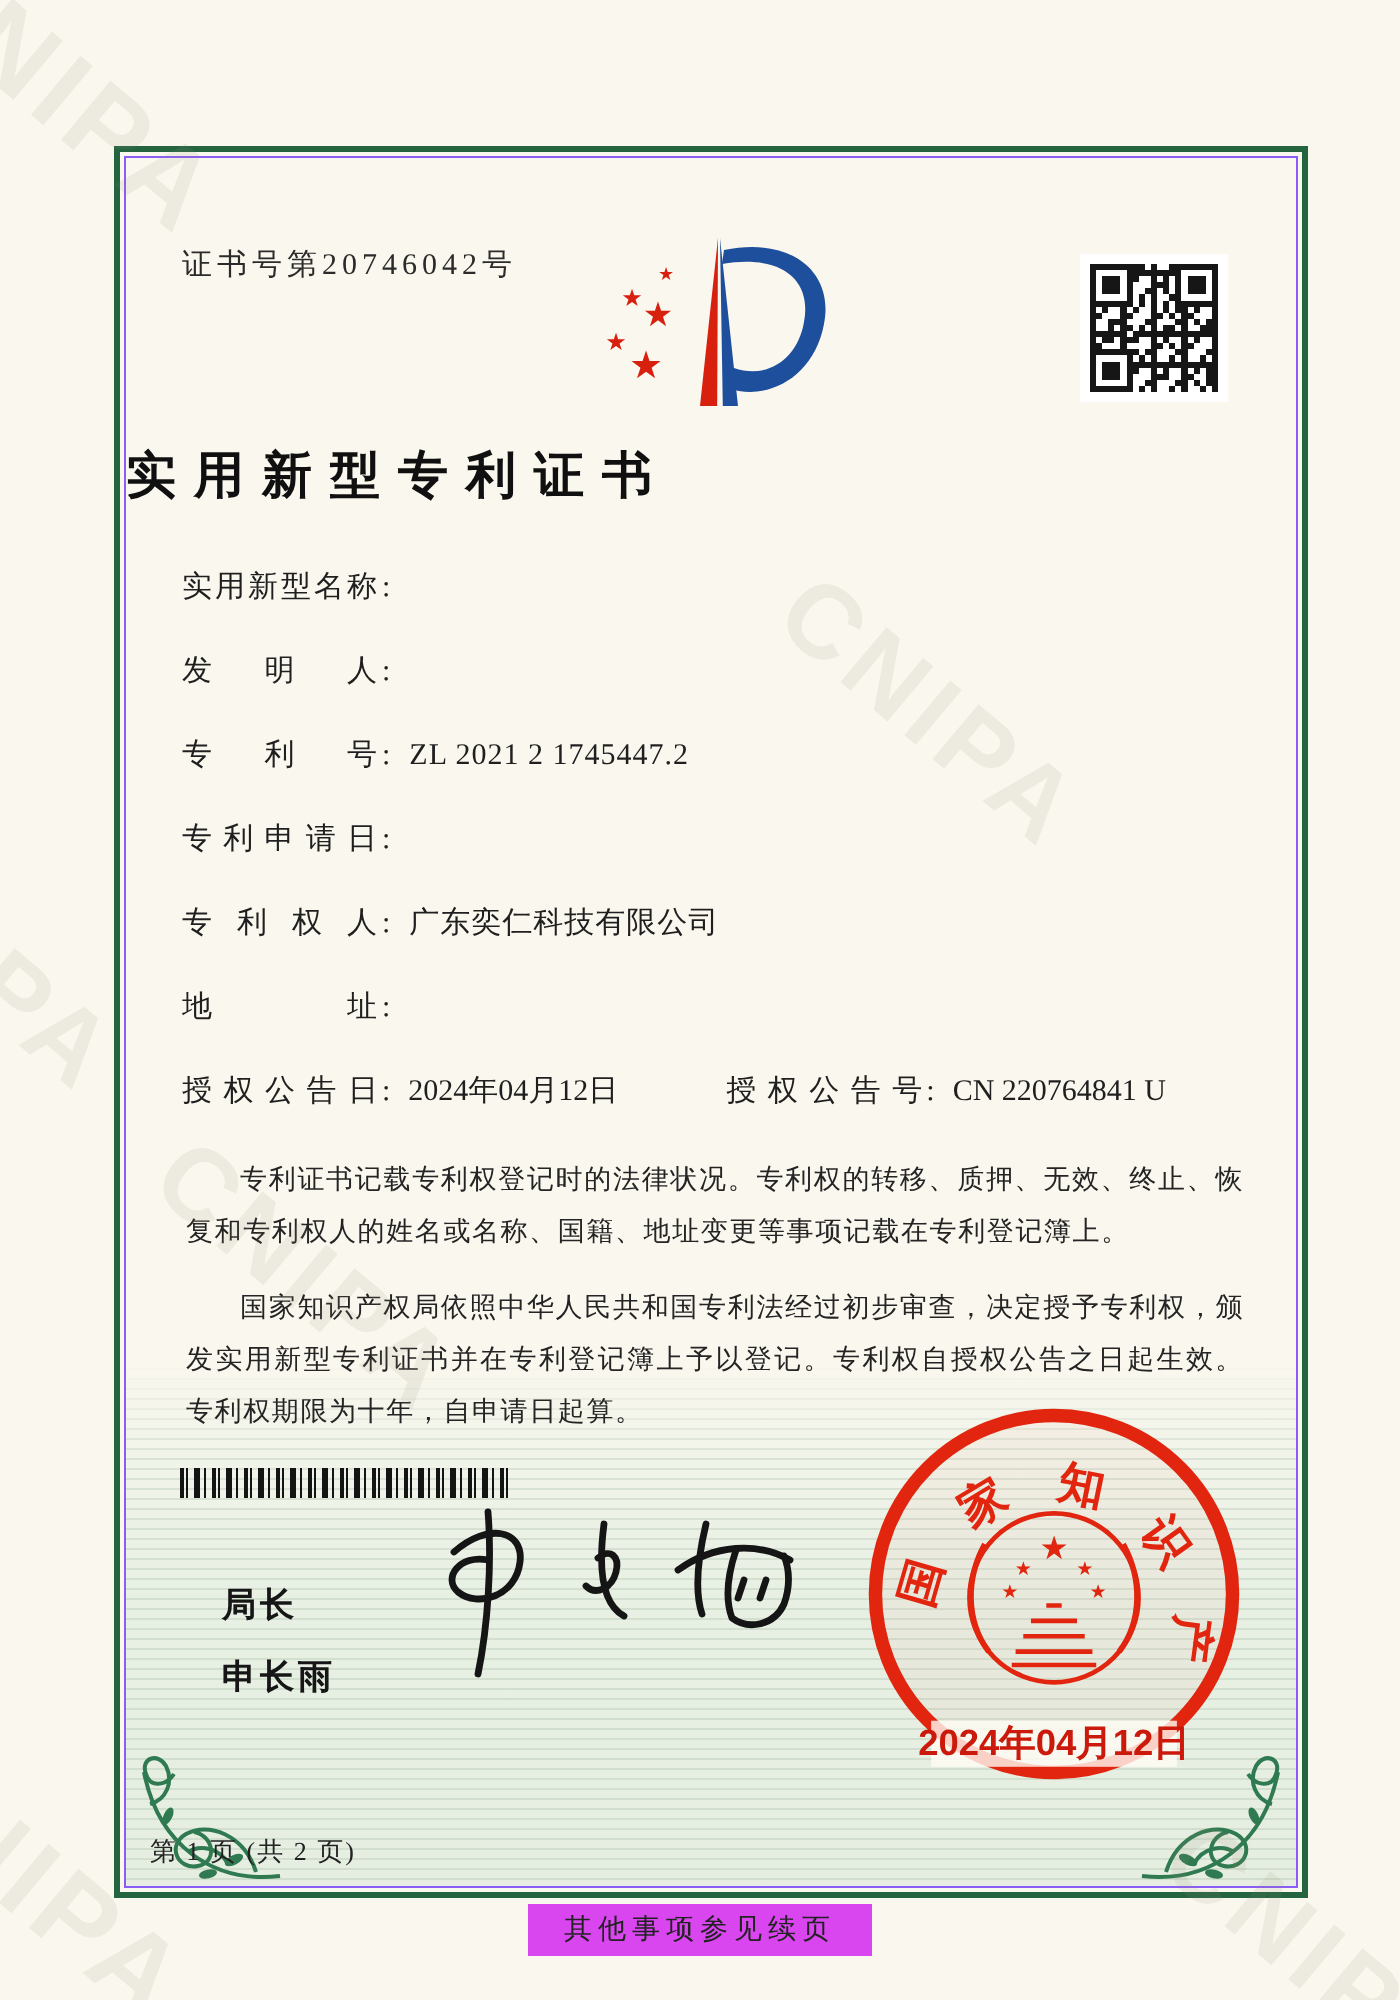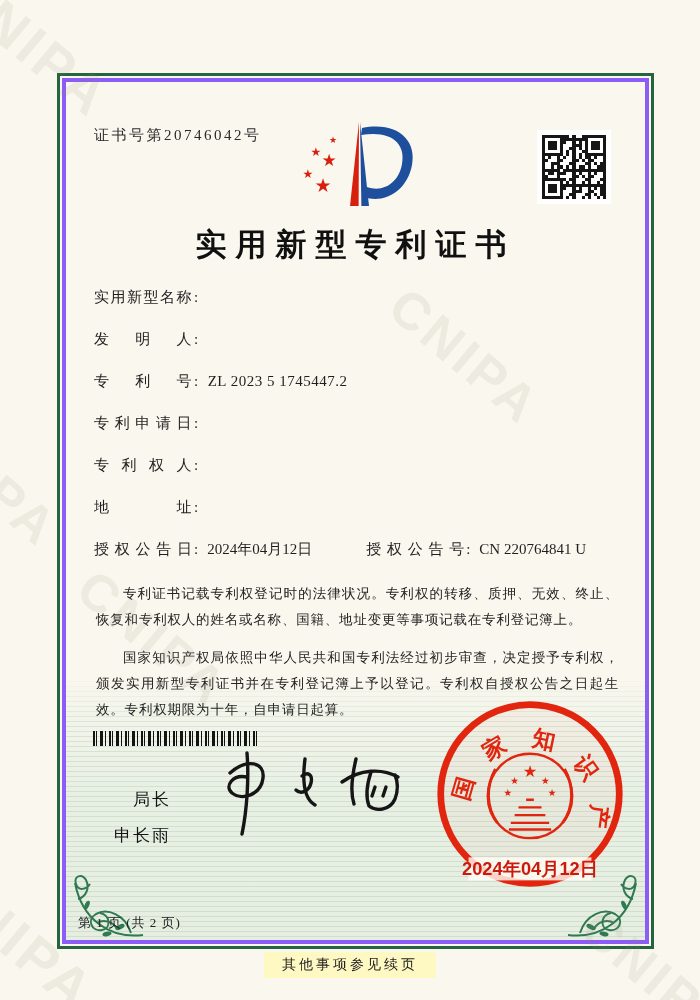--- a/index.html
+++ b/index.html
@@ -12,31 +12,31 @@
       transform:rotate(40deg);transform-origin:left top;white-space:nowrap;pointer-events:none;}
   .wm1{left:-22px;top:-42px;font-size:56px;}
   .wm2{left:416px;top:276px;}
   .wm3{left:-66px;top:398px;}
   .wm4{left:104px;top:558px;}
   .wm5{left:-38px;top:852px;font-size:56px;}
   .wm6{left:608px;top:898px;}
 
   
   .frame{position:absolute;left:57px;top:73px;width:591px;height:870px;border:3px solid #24643f;z-index:1;}
-  .frame-inner{position:absolute;inset:2px;border:4px solid #8b5cf6;}
+  .frame-inner{position:absolute;inset:2px;border:1px solid #8b5cf6;}
 
   .cert-no{position:absolute;top:44px;left:28px;font-size:15px;letter-spacing:2.5px;color:#2b2b2b;}
 
   .logo{position:absolute;top:34px;left:50%;margin-left:-60px;width:130px;height:102px;}
 
   .qr{position:absolute;top:48px;right:34px;width:64px;height:64px;background:#ffffff;padding:5px;}
   .qr svg{display:block;width:64px;height:64px;}
 
-  .title{position:absolute;top:142px;left:0;width:100%;text-align:center;
-         font-size:31px;font-weight:bold;letter-spacing:9px;color:#101010;}
+  .title{position:absolute;top:142px;left:0;width:100%;text-align:left;
+         font-size:25px;font-weight:bold;letter-spacing:9px;color:#101010;}
 
   .fields{position:absolute;top:204px;left:28px;right:24px;}
   .field-row{display:flex;align-items:flex-start;margin-bottom:19px;font-size:15px;color:#1f1f1f;letter-spacing:0.5px;line-height:23px;}
   .jlabel{width:98px;flex:none;display:inline-flex;justify-content:space-between;}
   .colon{margin:0 9px 0 2px;flex:none;}
   .fvalue{flex:1;}
   .grant-row{display:flex;margin-top:2px;font-size:15px;color:#1f1f1f;line-height:23px;}
   .grant-group{display:flex;}
   .grant-group.second{margin-left:54px;}
 
@@ -48,31 +48,31 @@
   
   .band{position:absolute;left:0;right:0;bottom:0;height:264px;
         background:linear-gradient(180deg,rgba(250,247,238,0) 0%,rgba(235,242,231,0.55) 16%,rgba(231,239,227,0.95) 45%,#e6eee2 100%);}
   .band::before{content:"";position:absolute;inset:0;
         background:repeating-linear-gradient(180deg,rgba(128,162,132,0.20) 0 1px,rgba(255,255,255,0) 1px 5px);
         -webkit-mask-image:linear-gradient(180deg,transparent 0,black 50px);
         mask-image:linear-gradient(180deg,transparent 0,black 50px);}
   .barcode{position:absolute;left:27px;top:55px;width:166px;height:15px;
         background:repeating-linear-gradient(90deg,#141414 0 2px,transparent 2px 3px,#141414 3px 4px,transparent 4px 7px,#141414 7px 10px,transparent 10px 12px,#141414 12px 13px,transparent 13px 16px);}
   .duty{position:absolute;left:48px;top:112px;font-family:"Liberation Sans","DejaVu Sans",sans-serif;
-        font-size:17px;font-weight:400;color:#161616;letter-spacing:2px;text-align:right;}
+        font-size:17px;font-weight:700;color:#161616;letter-spacing:2px;}
   .duty div{margin-bottom:13px;}
   .sig{position:absolute;left:136px;top:70px;}
   .seal{position:absolute;left:368px;top:22px;}
   .page-no{position:absolute;bottom:8px;left:12px;width:100%;text-align:left;font-size:13px;color:#222;letter-spacing:1px;}
   .fl{position:absolute;bottom:-1px;width:84px;height:84px;}
   .fl-l{left:-1px;}
   .fl-r{right:-1px;transform:scaleX(-1);}
 
   .cont-note{position:absolute;top:952px;left:50%;transform:translateX(-50%);
-        background:#fef9c3;padding:4px 18px;font-family:Liberation Sans, sans-serif;
+        background:#d946ef;padding:4px 18px;font-family:Liberation Sans, sans-serif;
         font-size:14px;letter-spacing:3px;color:#222;z-index:2;}
 </style>
 </head>
 <body>
 
 <div class="page">
 
   <div class="frame">
     <div class="frame-inner">
 
@@ -382,40 +382,41 @@
             </span>
             <span class="colon">:</span>
         </div>
         <div class="field-row">
           <span class="jlabel">
               <span>专</span>
               <span>利</span>
               <span>号</span>
             </span>
             <span class="colon">:</span>
-          <span class="fvalue">ZL 2023 5 1745447.2</span>
+          <span class="fvalue">ZL 2021 2 1745447.2</span>
         </div>
         <div class="field-row">
           <span class="jlabel">
               <span>专</span>
               <span>利</span>
               <span>申</span>
               <span>请</span>
               <span>日</span>
             </span>
             <span class="colon">:</span>
         </div>
         <div class="field-row">
           <span class="jlabel">
               <span>专</span>
               <span>利</span>
               <span>权</span>
               <span>人</span>
             </span>
             <span class="colon">:</span>
+          <span class="fvalue">广东奕仁科技有限公司</span>
         </div>
         <div class="field-row">
           <span class="jlabel">
               <span>地</span>
               <span>址</span>
             </span>
             <span class="colon">:</span>
         </div>
         <div class="grant-row">
           <div class="grant-group">

